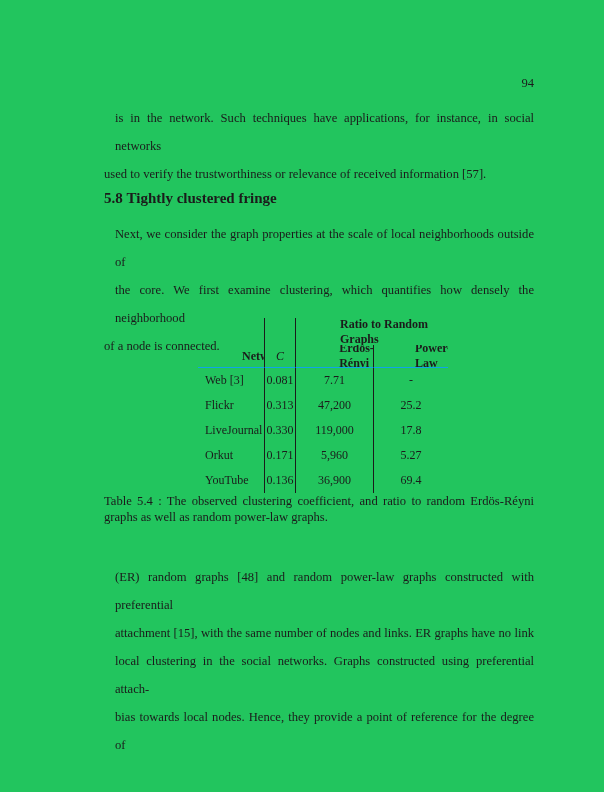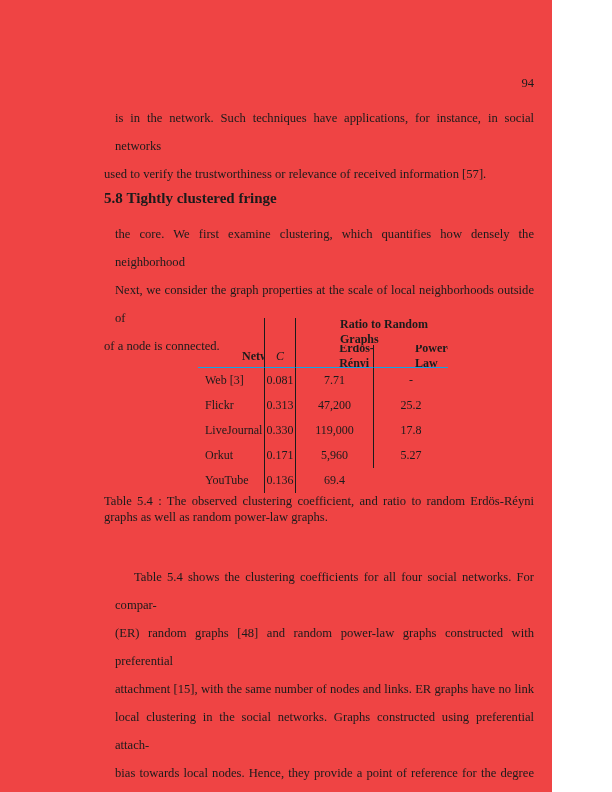--- a/index.html
+++ b/index.html
@@ -1,21 +1,21 @@
 <!DOCTYPE html>
 <html><head>
 <meta charset="utf-8">
 <style>
   * { margin: 0; padding: 0; box-sizing: border-box; }
   html, body { background: #ffffff; }
   .page {
     position: relative;
-    width: 552px;
+    width: 604px;
     height: 792px;
-    background: #ef4444;
+    background: #22c55e;
     font-family: "Liberation Serif", "DejaVu Serif", serif;
     color: #1b1b1b;
     overflow: hidden;
   }
   .pageno {
     position: absolute;
     top: 76px;
     left: 104px;
     width: 430px;
     text-align: right;
@@ -92,22 +92,22 @@
     <div class="ln just">is in the network. Such techniques have applications, for instance, in social networks</div>
     <div class="ln">used to verify the trustworthiness or relevance of received information [57].</div>
   </div>
 
   <div class="heading">
     <span class="secnum">5.8</span>
     <span class="sectitle">Tightly clustered fringe</span>
   </div>
 
   <div class="para" style="top:220px">
+    <div class="ln just">Next, we consider the graph properties at the scale of local neighborhoods outside of</div>
     <div class="ln just">the core. We first examine clustering, which quantifies how densely the neighborhood</div>
-    <div class="ln just">Next, we consider the graph properties at the scale of local neighborhoods outside of</div>
     <div class="ln">of a node is connected.</div>
   </div>
 
   <div class="tbl">
 
     <div class="cell"></div>
     <div class="cell bl"></div>
     <div class="cell bl span2 bold">Ratio to Random Graphs</div>
 
     <div class="cell left bb bold">Network</div>
@@ -132,29 +132,29 @@
     <div class="cell bl">119,000</div>
     <div class="cell bl">17.8</div>
 
     <div class="cell left">Orkut</div>
     <div class="cell bl">0.171</div>
     <div class="cell bl">5,960</div>
     <div class="cell bl">5.27</div>
 
     <div class="cell left">YouTube</div>
     <div class="cell bl">0.136</div>
+    <div class="cell bl">36,900</div>
     <div class="cell bl">69.4</div>
   </div>
 
   <div class="caption">
     <div class="ln just">Table 5.4 : The observed clustering coefficient, and ratio to random Erdös-Réyni</div>
     <div class="ln">graphs as well as random power-law graphs.</div>
   </div>
 
   <div class="para" style="top:563px">
-    <div class="ln just indent1">Table 5.4 shows the clustering coefficients for all four social networks. For compar-</div>
     <div class="ln just">(ER) random graphs [48] and random power-law graphs constructed with preferential</div>
     <div class="ln just">attachment [15], with the same number of nodes and links. ER graphs have no link</div>
     <div class="ln just">local clustering in the social networks. Graphs constructed using preferential attach-</div>
     <div class="ln just">bias towards local nodes. Hence, they provide a point of reference for the degree of</div>
   </div>
 
 </div>
 
 </body></html>

